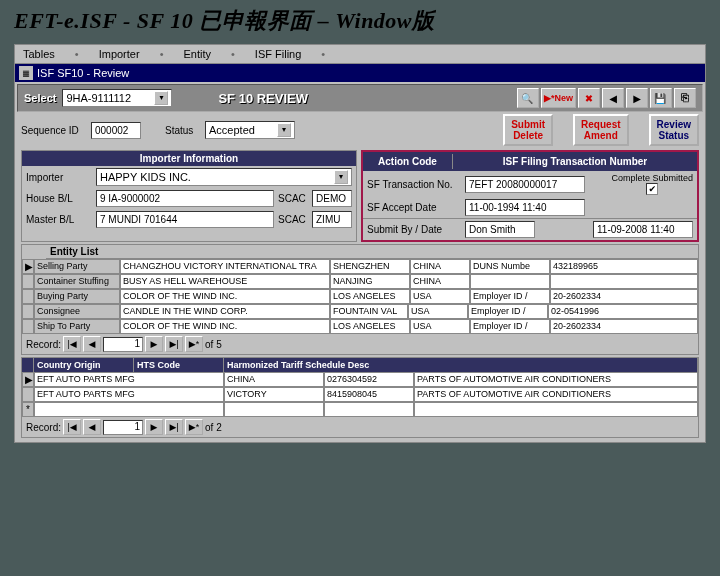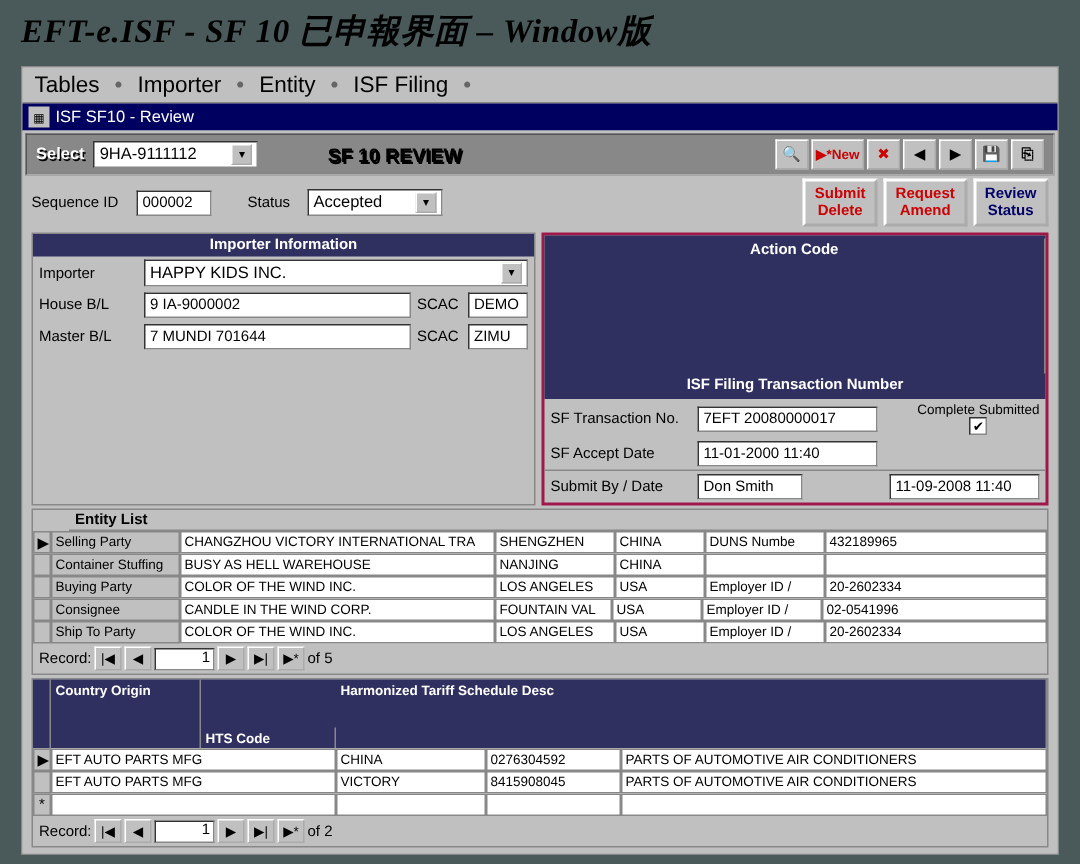--- a/index.html
+++ b/index.html
@@ -1,45 +1,45 @@
 <!DOCTYPE html>
 <html><head>
 <meta charset="utf-8">
 <style>
   * { box-sizing: border-box; margin: 0; padding: 0; }
   body { font-family: Tahoma, Arial, sans-serif; font-size: 10px; background: #4a5a5a; width: 720px; height: 576px; overflow: hidden; }
   .slide-title { font-family: "Times New Roman", serif; font-style: italic; font-weight: bold; font-size: 22px; color: #000; padding: 6px 14px 8px; letter-spacing: 0.5px; }
   .app-frame { background: #c0c0c0; margin: 0 14px; border: 1px solid #888; }
-  .menubar { display: flex; gap: 2px; background: #c0c0c0; padding: 2px 4px; font-size: 15px; border-bottom: 1px solid #888; }
+  .menubar { display: flex; gap: 12px; background: #c0c0c0; padding: 2px 4px; font-size: 11px; border-bottom: 1px solid #888; }
   .menubar span { padding: 1px 4px; }
   .menubar .sep { color: #666; }
   .window-title { display: flex; align-items: center; background: #000060; color: #fff; height: 18px; padding: 0 4px; font-size: 11px; }
   .window-title .icon { width: 14px; height: 14px; background: #c0c0c0; margin-right: 4px; display: inline-flex; align-items: center; justify-content: center; font-size: 8px; color: #000; }
   .form-area { background: #c0c0c0; padding: 2px; }
   .toolbar-row { display: flex; align-items: center; padding: 3px 6px; gap: 6px; }
   .toolbar-row .label { font-weight: bold; color: #fff; text-shadow: 1px 1px 0 #000; font-size: 11px; }
   .select-box { background: #fff; border: 1px inset #888; height: 18px; padding: 1px 3px; font-size: 11px; display: flex; align-items: center; justify-content: space-between; gap: 4px; }
   .dropdown-btn { width: 14px; height: 14px; background: #c0c0c0; border: 1px outset #fff; font-size: 8px; text-align: center; line-height: 12px; }
-  .big-title { font-weight: bold; font-size: 13px; color: #000000; text-shadow: 1px 1px 0 #000; margin-left: 40px; }
+  .big-title { font-weight: bold; font-size: 13px; color: #ffffff; text-shadow: 1px 1px 0 #000; margin-left: 40px; }
   .tool-btns { margin-left: auto; display: flex; gap: 2px; }
   .tbtn { width: 22px; height: 20px; background: #c0c0c0; border: 1px outset #fff; display: inline-flex; align-items: center; justify-content: center; font-size: 10px; }
   .tbtn.red { color: #c00; font-weight: bold; font-size: 9px; padding: 0 2px; width: auto; }
   .panel { border: 1px solid #888; margin: 2px 4px; padding: 2px; background: #c0c0c0; }
   .row { display: flex; align-items: center; gap: 4px; padding: 2px 4px; }
   .row .lbl { font-size: 10px; min-width: 66px; }
   .textfield { background: #fff; border: 1px inset #888; height: 17px; padding: 1px 3px; font-size: 10px; display: inline-flex; align-items: center; overflow: hidden; white-space: nowrap; }
   .right-btns { display: flex; gap: 4px; margin-left: auto; }
-  .raised-btn { background: #c0c0c0; border: 2px outset #fff; padding: 3px 6px; font-size: 10px; text-align: center; line-height: 1.1; font-weight: bold; }
+  .raised-btn { background: #c0c0c0; border: 2px outset #fff; padding: 3px 6px; font-size: 10px; text-align: center; line-height: 1.1; font-weight: bold; margin-left: 16px; }
   .raised-btn .red { color: #c00; }
   .raised-btn .blue { color: #006; }
   .two-col { display: flex; gap: 4px; margin: 2px 4px; }
   .subpanel { flex: 1; border: 1px solid #888; background: #c0c0c0; }
   .subpanel.right { border: 2px solid #a0184a; }
   .section-header { background: #303060; color: #fff; font-weight: bold; font-size: 10px; text-align: center; padding: 2px 0; }
-  .section-header.split { display: flex; flex-direction: column; }
+  .section-header.split { display: flex; }
   .section-header.split > div { flex: 1; border-right: 1px solid #888; padding: 2px 0; }
   .section-header.split > div:last-child { border-right: none; }
   .grid-header { display: flex; background: #303060; color: #fff; font-size: 9px; font-weight: bold; }
   .grid-header > div { border-right: 1px solid #888; padding: 2px 3px; overflow: hidden; white-space: nowrap; }
   .grid-row { display: flex; background: #c0c0c0; font-size: 9px; }
   .grid-row > div { border: 1px solid #888; padding: 1px 2px; background: #fff; overflow: hidden; white-space: nowrap; height: 15px; }
   .grid-row .hdr-cell { background: #c0c0c0; }
   .record-nav { display: flex; align-items: center; gap: 2px; padding: 2px 4px; font-size: 10px; }
   .record-nav .nbtn { width: 18px; height: 16px; background: #c0c0c0; border: 1px outset #fff; font-size: 9px; display: inline-flex; align-items: center; justify-content: center; }
   .record-nav .recfield { background: #fff; border: 1px inset #888; width: 40px; height: 15px; text-align: right; padding: 0 2px; }
@@ -137,21 +137,21 @@
         <div class="row">
           <span class="lbl" style="min-width:94px;">SF Transaction No.</span>
           <span class="textfield" style="width:120px;">7EFT 20080000017</span>
           <div style="margin-left:auto; text-align:center; font-size:9px;">
             <div>Complete Submitted</div>
             <span class="chk">✔</span>
           </div>
         </div>
         <div class="row">
           <span class="lbl" style="min-width:94px;">SF Accept Date</span>
-          <span class="textfield" style="width:120px;">11-01-2000 11:40</span>
+          <span class="textfield" style="width:120px;">11-00-1994 11:40</span>
         </div>
         <div class="row" style="border-top:1px solid #888;">
           <span class="lbl" style="min-width:94px;">Submit By / Date</span>
           <span class="textfield" style="width:70px;">Don Smith</span>
           <span class="textfield" style="width:100px; margin-left:auto;">11-09-2008 11:40</span>
         </div>
       </div>
     </div>
 
     <div class="panel" style="padding:0;">
@@ -212,21 +212,21 @@
         <span class="nbtn">▶|</span>
         <span class="nbtn">▶*</span>
         <span>of  5</span>
       </div>
     </div>
 
     <div class="panel" style="padding:0;">
       <div class="grid-header">
         <div style="width:12px;"></div>
         <div style="width:100px;">Country Origin</div>
-        <div style="width:90px;margin-top:32px;">HTS Code</div>
+        <div style="width:90px;">HTS Code</div>
         <div style="flex:1;">Harmonized Tariff Schedule Desc</div>
       </div>
       <div id="hts-rows">
           <div class="grid-row">
             <div class="rowmark hdr-cell">▶</div>
             <div style="width:190px;">EFT AUTO PARTS MFG</div>
             <div style="width:100px;">CHINA</div>
             <div style="width:90px;">0276304592</div>
             <div style="flex:1;">PARTS OF AUTOMOTIVE AIR CONDITIONERS</div>
           </div>

